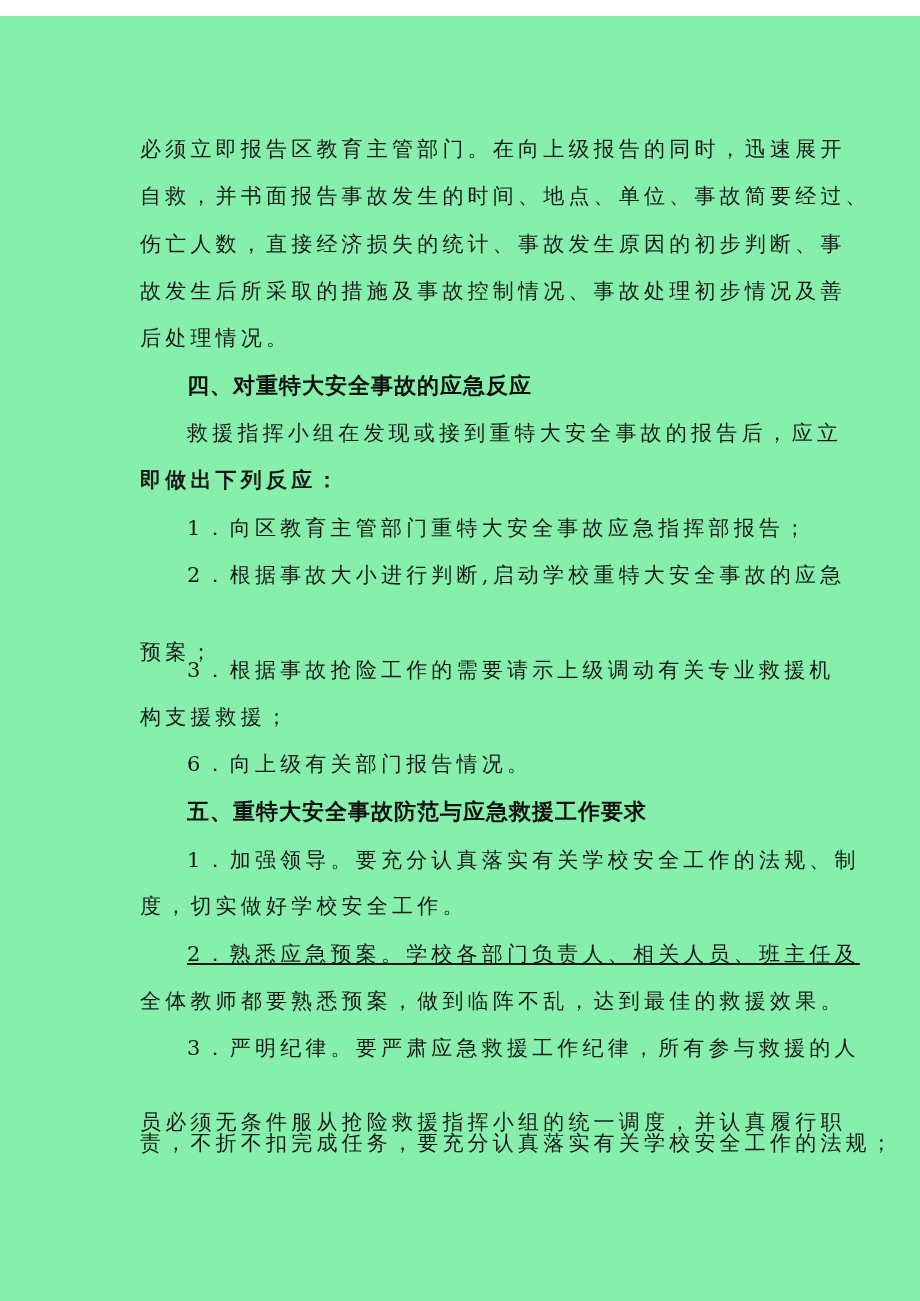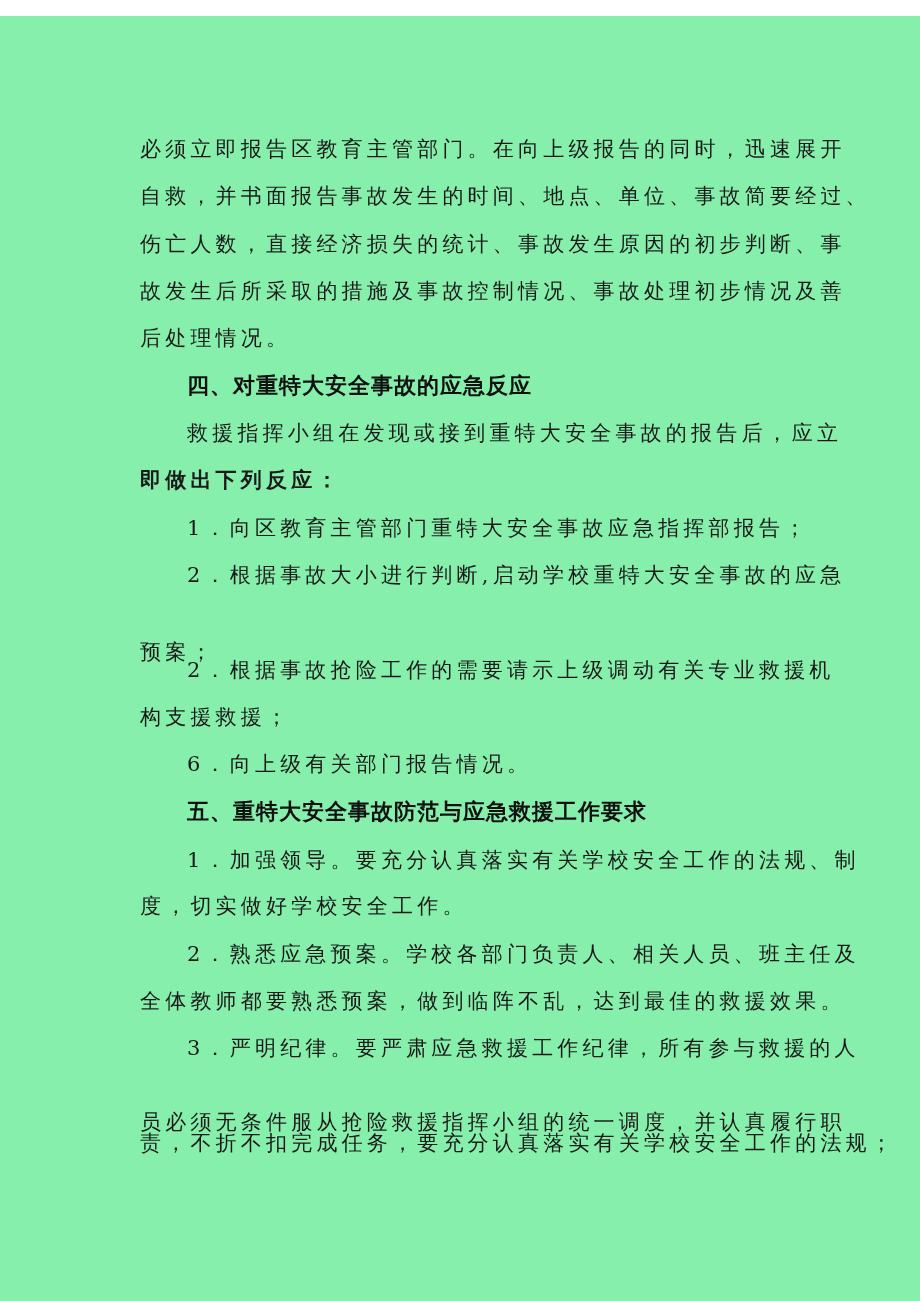--- a/index.html
+++ b/index.html
@@ -57,26 +57,26 @@
   <div class="line" style="top:261px;">故发生后所采取的措施及事故控制情况、事故处理初步情况及善</div>
   <div class="line" style="top:308px;">后处理情况。</div>
 
   <div class="line heading" style="top:356px;">四、对重特大安全事故的应急反应</div>
 
   <div class="line indent" style="top:403px;">救援指挥小组在发现或接到重特大安全事故的报告后，应立</div>
   <div class="line" style="top:450px;font-weight:bold;">即做出下列反应：</div>
   <div class="line indent" style="top:498px;">1．向区教育主管部门重特大安全事故应急指挥部报告；</div>
   <div class="line indent" style="top:545px;">2．根据事故大小进行判断,启动学校重特大安全事故的应急</div>
   <div class="line" style="top:622px;">预案；</div>
-  <div class="line indent" style="top:640px;">2．根据事故抢险工作的需要请示上级调动有关专业救援机</div>
+  <div class="line indent" style="top:640px;">3．根据事故抢险工作的需要请示上级调动有关专业救援机</div>
   <div class="line" style="top:687px;">构支援救援；</div>
   <div class="line indent" style="top:734px;">6．向上级有关部门报告情况。</div>
 
   <div class="line heading" style="top:782px;">五、重特大安全事故防范与应急救援工作要求</div>
 
   <div class="line indent" style="top:830px;">1．加强领导。要充分认真落实有关学校安全工作的法规、制</div>
   <div class="line" style="top:876px;">度，切实做好学校安全工作。</div>
-  <div class="line indent" style="top:924px;">2．熟悉应急预案。学校各部门负责人、相关人员、班主任及</div>
+  <div class="line indent" style="top:924px;text-decoration:underline;">2．熟悉应急预案。学校各部门负责人、相关人员、班主任及</div>
   <div class="line" style="top:971px;">全体教师都要熟悉预案，做到临阵不乱，达到最佳的救援效果。</div>
   <div class="line indent" style="top:1018px;">3．严明纪律。要严肃应急救援工作纪律，所有参与救援的人</div>
   <div class="line" style="top:1092px;">员必须无条件服从抢险救援指挥小组的统一调度，并认真履行职</div>
   <div class="line" style="top:1113px;">责，不折不扣完成任务，要充分认真落实有关学校安全工作的法规；</div>
 </div>
 
 </body></html>

